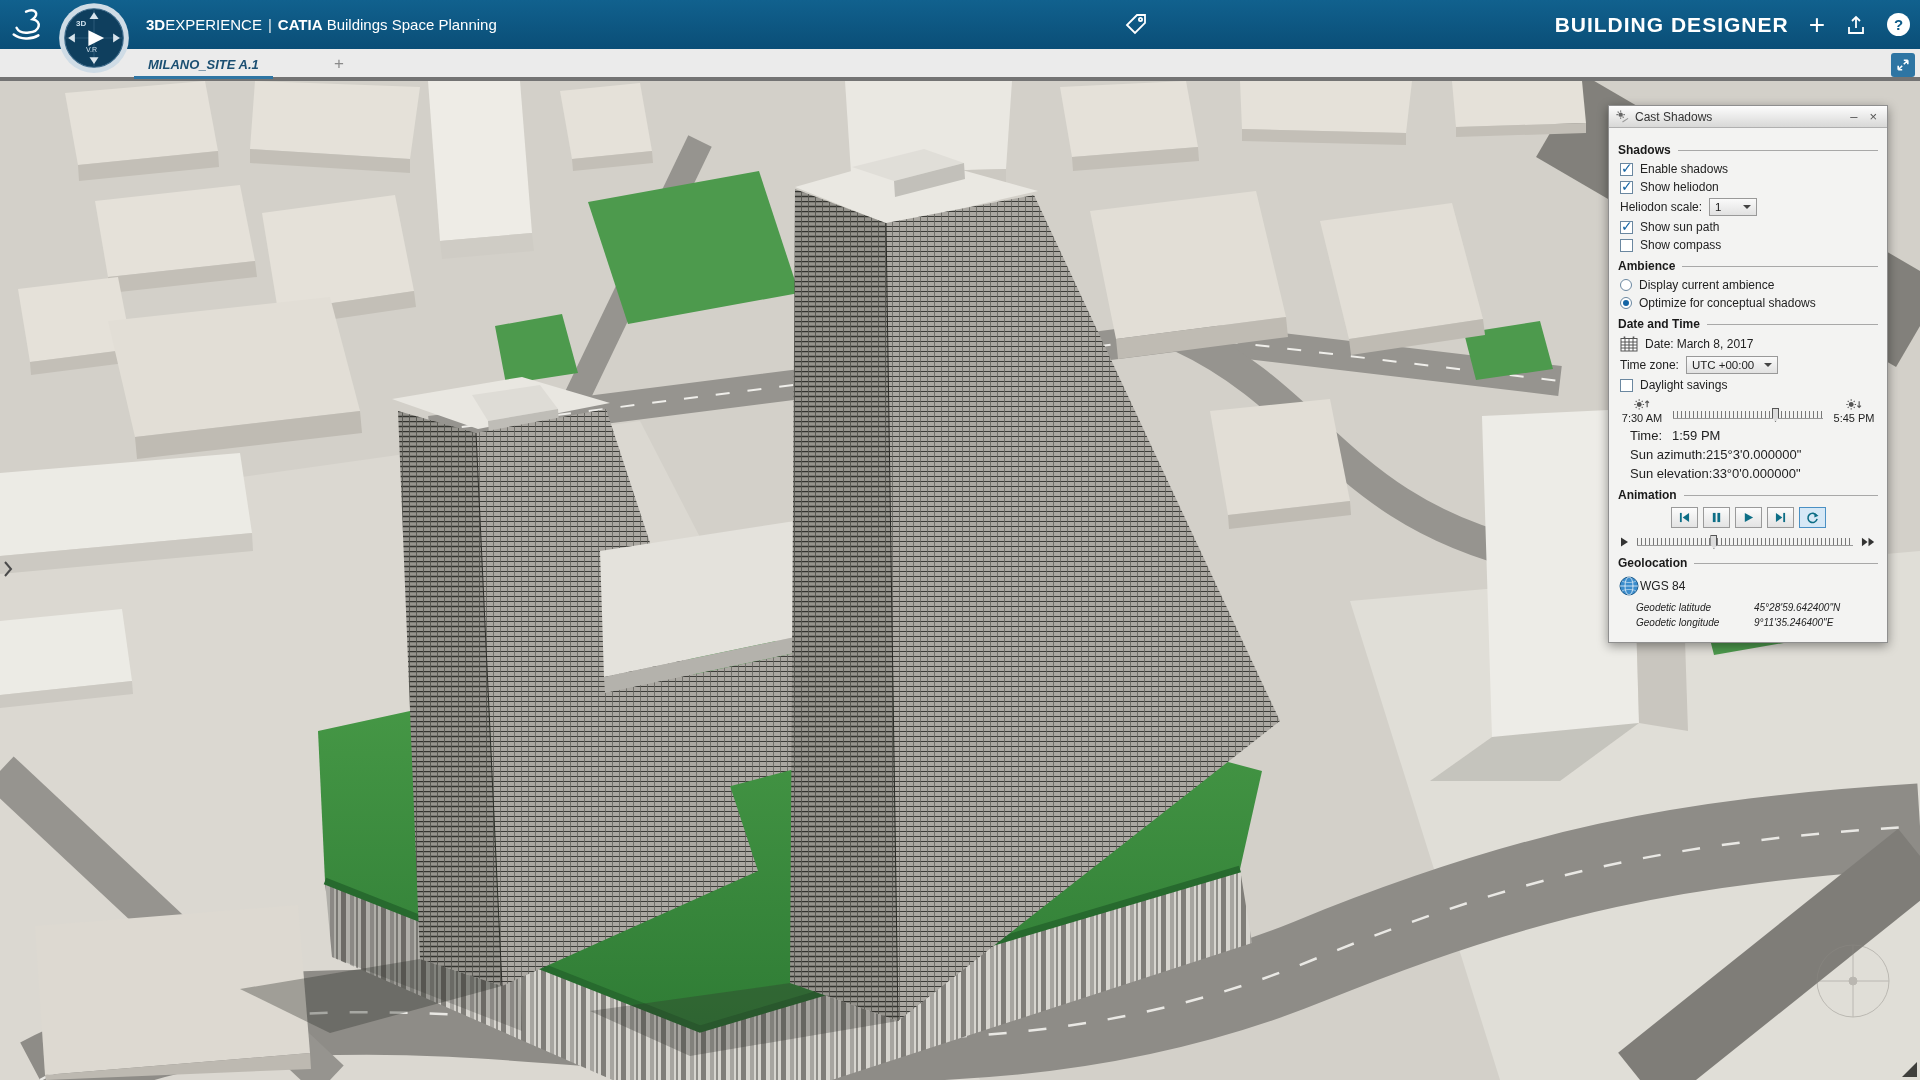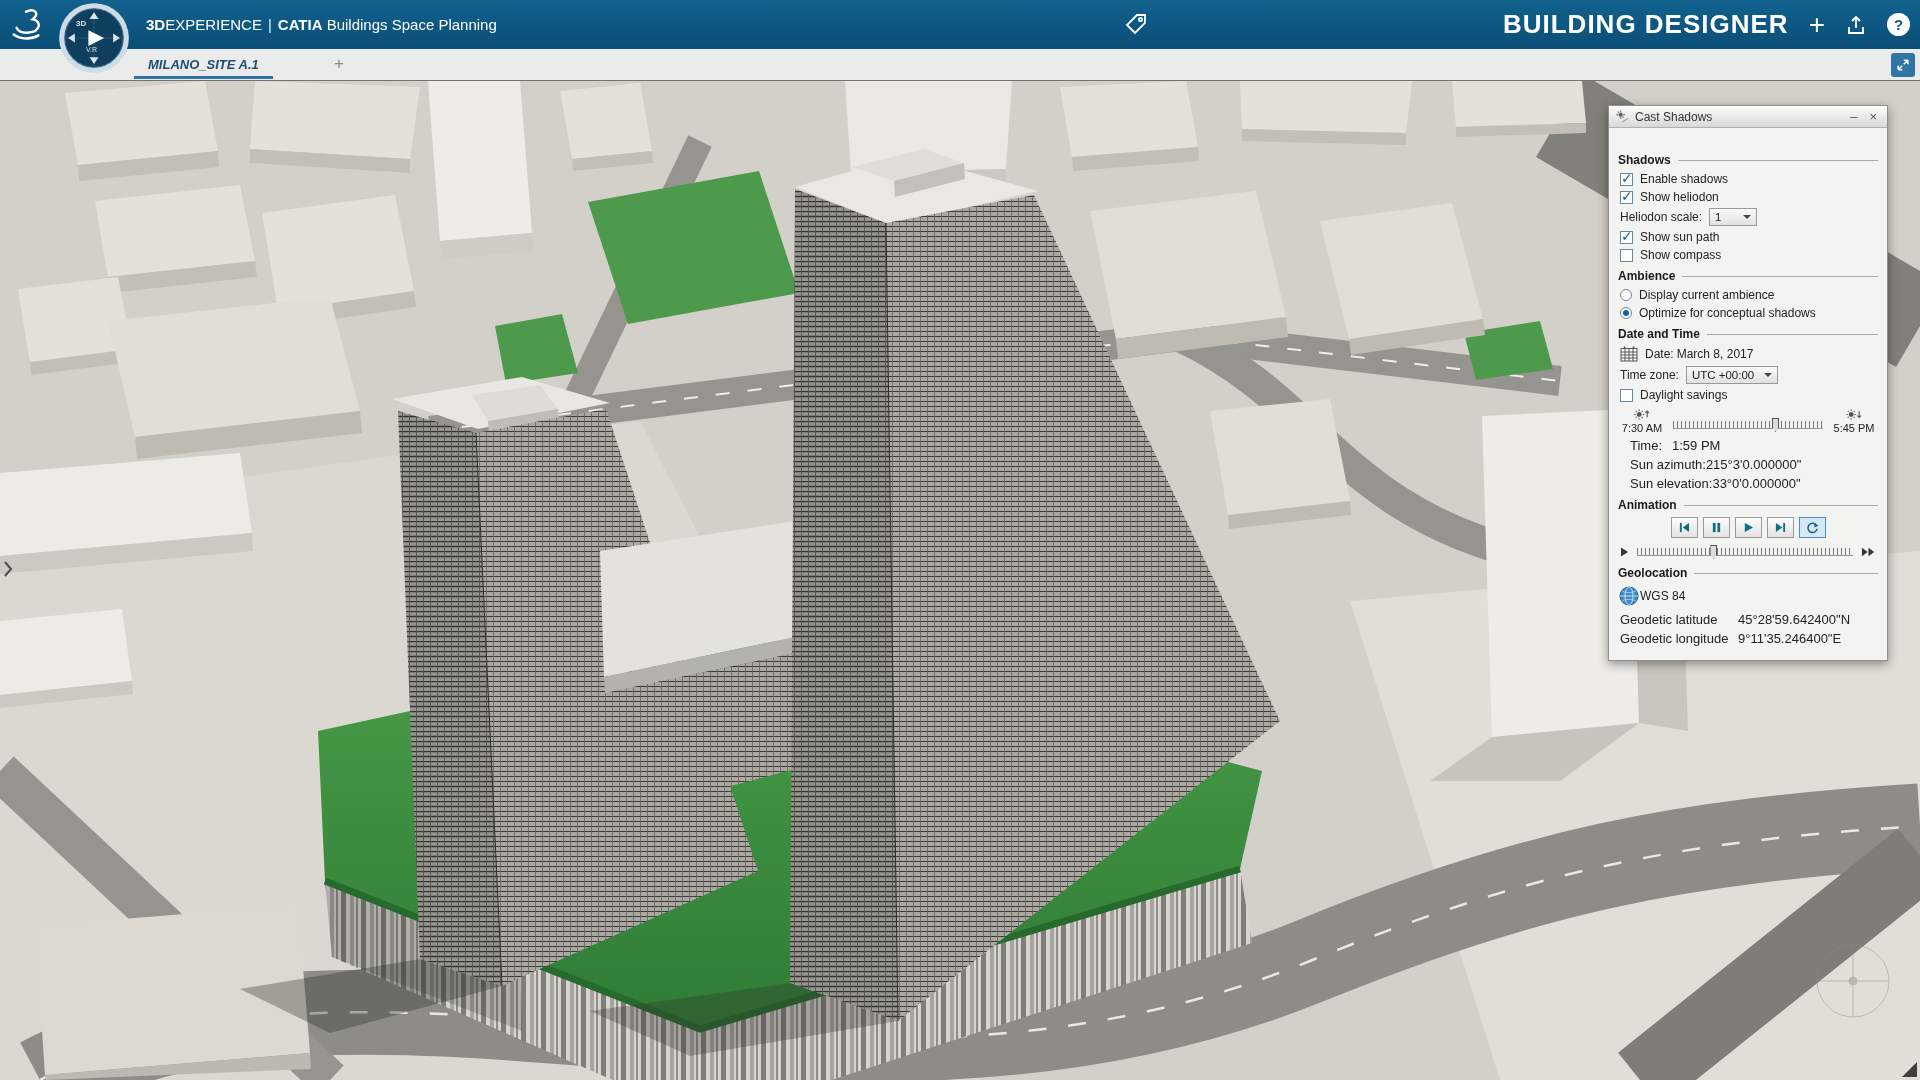--- a/index.html
+++ b/index.html
@@ -21,28 +21,28 @@
   .search-box { position:absolute; left:765px; top:11px; width:343px; height:26px; background:#fff;
     border-radius:2px; display:flex; align-items:center; }
   .search-box input { flex:1; border:none; outline:none; background:transparent; font-size:13px;
     padding:0 8px; color:#333; font-family:inherit; }
   .search-box .vdiv { width:1px; height:18px; background:#d0d0d0; }
   .search-box .mag { padding:0 7px; display:flex; align-items:center; }
   .tag-wrap { position:absolute; left:1122px; top:10px; width:28px; height:28px; display:flex;
     align-items:center; justify-content:center; }
   .top-right { position:absolute; right:10px; top:0; height:49px; display:flex; align-items:center;
     gap:20px; color:#fff; }
-  .role-title { font-size:26px; font-weight:600; letter-spacing:1px; }
+  .role-title { font-size:21px; font-weight:600; letter-spacing:1px; }
   .add-glyph { font-size:28px; font-weight:300; line-height:1; cursor:default; }
   .help-circle { width:23px; height:23px; border-radius:50%; background:#fff; color:#0b5a88;
     font-weight:bold; font-size:15px; display:flex; align-items:center; justify-content:center; }
 
   
   .tabbar { position:absolute; left:0; top:49px; width:1920px; height:32px; background:#ebebeb;
-    border-bottom:1px solid #737373; z-index:20; }
+    border-bottom:4px solid #737373; z-index:20; }
   .tab { position:absolute; left:132px; top:0; height:31px; display:flex; align-items:center;
     padding:0 16px; }
   .tab .tab-label { font-style:italic; font-weight:bold; font-size:13px; color:#1b4f72; }
   .tab::after { content:""; position:absolute; left:2px; right:2px; bottom:1px; height:3px; background:#2e75a3; }
   .newtab { position:absolute; left:334px; top:5px; font-size:17px; color:#8a8a8a; }
   .maximize { position:absolute; right:5px; top:4px; width:24px; height:24px; background:#2e75a3;
     border-radius:3px; display:flex; align-items:center; justify-content:center; }
 
   
   .viewport { position:absolute; left:0; top:81px; width:1920px; height:999px; background:#d3d0c9; overflow:hidden; }
@@ -51,21 +51,21 @@
     border-left:15px solid transparent; border-bottom:15px solid #3f3f3c; }
 
   
   .panel { position:absolute; left:1608px; top:105px; width:280px; background:#f3f3f2;
     border:1px solid #8f8f8f; box-shadow:0 3px 10px rgba(0,0,0,.4); z-index:25;
     font-size:12px; color:#222; }
   .panel-title { height:22px; background:linear-gradient(#fdfdfd,#d8d8d7); border-bottom:1px solid #b0b0b0;
     display:flex; align-items:center; padding:8px 7px; gap:6px; }
   .panel-title .ttl { flex:1; color:#333; }
   .panel-title .wbtn { color:#555; font-size:13px; line-height:1; padding:0 3px; cursor:default; }
-  .panel-body { padding:18px 9px 10px; }
+  .panel-body { padding:8px 9px 10px; }
   .sec-head { display:flex; align-items:center; gap:7px; font-weight:bold; margin:7px 0 5px; color:#1a1a1a; }
   .sec-head::after { content:""; flex:1; height:1px; background:#a8a8a8; }
   .row { display:flex; align-items:center; gap:7px; margin:4px 0; }
   .indent { margin-left:2px; }
   .checkbox { width:13px; height:13px; min-width:13px; border:1px solid #6a87a0; background:#fff; position:relative; }
   .checkbox.on::after { content:"\2713"; position:absolute; left:0px; top:-4px; font-size:14px;
     color:#1565a5; font-weight:bold; }
   .radio { width:12px; height:12px; min-width:12px; border:1px solid #6a87a0; background:#fff; border-radius:50%; position:relative; }
   .radio.on::after { content:""; position:absolute; left:2px; top:2px; width:6px; height:6px; border-radius:50%; background:#1565a5; }
   .dropdown { display:inline-flex; align-items:center; justify-content:space-between; gap:6px;
@@ -82,21 +82,21 @@
   .sun-col { display:flex; flex-direction:column; align-items:center; width:48px; gap:1px; }
   .sun-col .t { font-size:11px; white-space:nowrap; }
   .kv { margin:4px 12px; font-size:13px; }
   .kv .gap { display:inline-block; width:10px; }
   .anim-btns { display:flex; justify-content:center; gap:5px; margin:5px 0 7px; }
   .abtn { width:27px; height:21px; border:1px solid #9a9a9a; background:linear-gradient(#fcfcfc,#e3e3e3);
     display:flex; align-items:center; justify-content:center; }
   .abtn.active { border:1px solid #4a90c4; background:#d6e8f6; }
   .anim-slider { display:flex; align-items:center; gap:8px; margin:2px 2px 4px; }
   .geo-row { display:flex; align-items:center; margin:5px 0; }
-  .geo-kv { display:flex; margin:4px 0 4px 2px; font-size:13px; }
+  .geo-kv { display:flex; margin:4px 0 4px 18px; font-size:10px;font-style:italic; }
   .geo-kv .k { width:118px; }
 </style>
 </head>
 <body>
 
 <div class="app">
 
   <header class="topbar">
     <div class="logo">
       <svg width="38" height="38" viewBox="0 0 40 40" fill="none" stroke="#fff" stroke-linecap="round">

